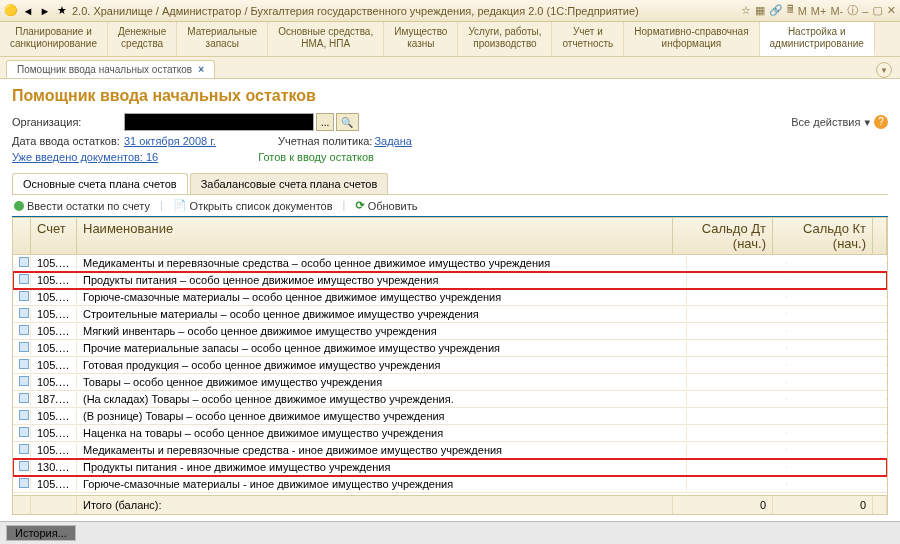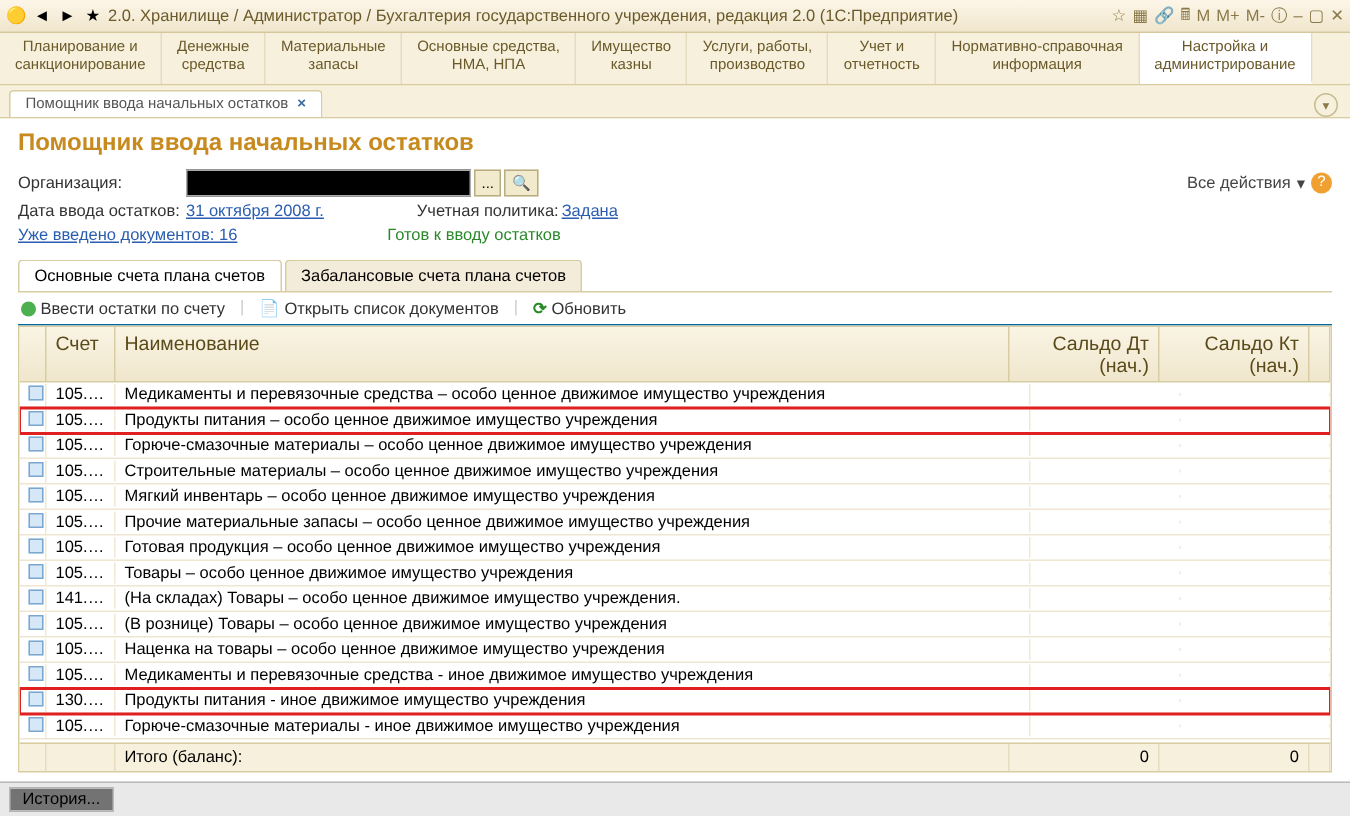--- a/index.html
+++ b/index.html
@@ -208,21 +208,21 @@
           </div>
           <div class="row">
             <div class="c col-icon"><span class="ricon"></span></div>
             <div class="c col-acct">105.28</div>
             <div class="c col-name">Товары – особо ценное движимое имущество учреждения</div>
             <div class="c col-dt"></div>
             <div class="c col-kt"></div>
           </div>
           <div class="row">
             <div class="c col-icon"><span class="ricon"></span></div>
-            <div class="c col-acct">141.А8</div>
+            <div class="c col-acct">187.А8</div>
             <div class="c col-name">(На складах) Товары – особо ценное движимое имущество учреждения.</div>
             <div class="c col-dt"></div>
             <div class="c col-kt"></div>
           </div>
           <div class="row">
             <div class="c col-icon"><span class="ricon"></span></div>
             <div class="c col-acct">105.Б8</div>
             <div class="c col-name">(В рознице) Товары – особо ценное движимое имущество учреждения</div>
             <div class="c col-dt"></div>
             <div class="c col-kt"></div>

